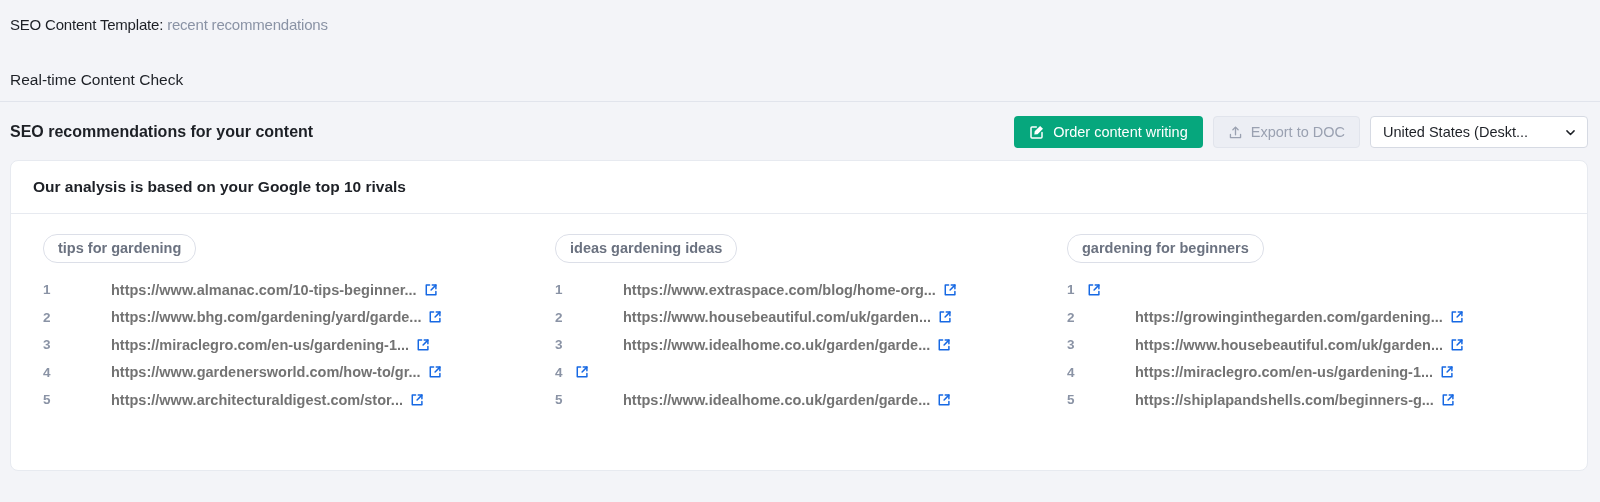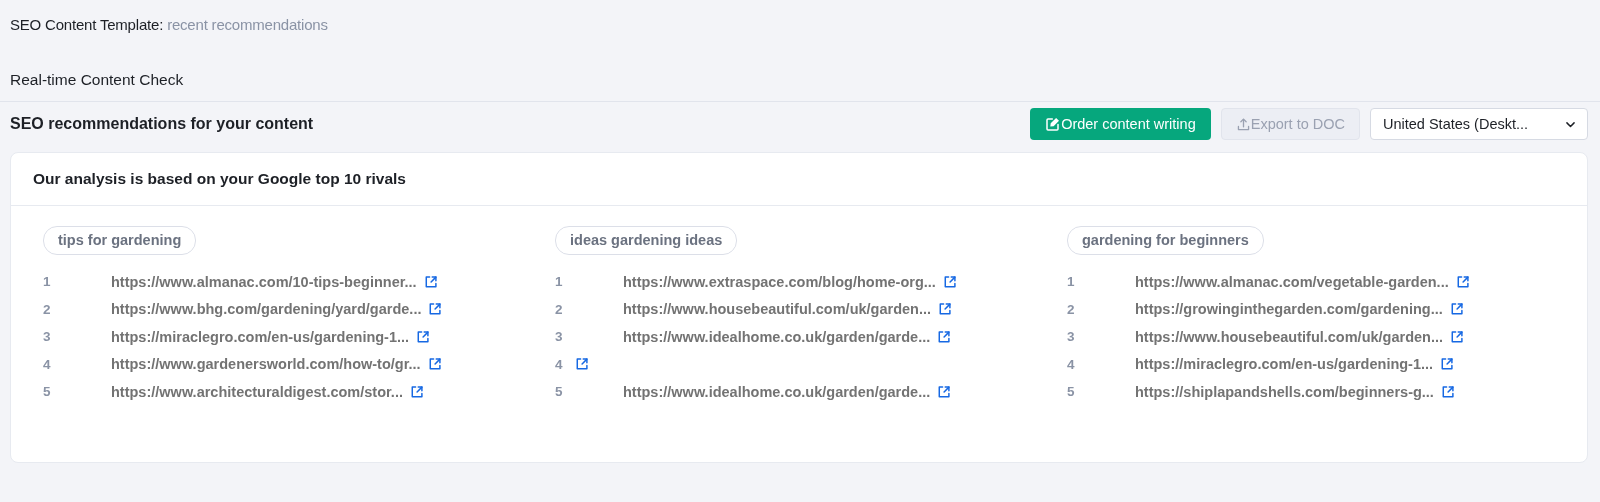--- a/index.html
+++ b/index.html
@@ -58,21 +58,21 @@
     left: 0;
     right: 0;
     bottom: -1px;
     height: 3px;
     background: #1668e3;
     border-radius: 2px;
   }
 
   
   .toolbar {
-    margin-top: 6px;
+    margin-top: 14px;
     padding: 0 12px 0 10px;
     height: 32px;
     display: flex;
     align-items: center;
     justify-content: space-between;
     text-align: right;
   }
   .toolbar-title {
     font-size: 16px;
     font-weight: bold;
@@ -82,20 +82,21 @@
   .toolbar-actions {
     display: flex;
     align-items: center;
     gap: 10px;
   }
   .btn {
     height: 32px;
     box-sizing: border-box;
     display: inline-flex;
     align-items: center;
+    gap: 8px;
     padding: 0 14px;
     border-radius: 4px;
     font-size: 14.5px;
     cursor: pointer;
     white-space: nowrap;
     border: 1px solid transparent;
   }
   .btn-primary {
     background: #06a77d;
     color: #ffffff;
@@ -383,21 +384,20 @@
                   <path d="M6.4 2.4H2.6v11h11V9.6" stroke="#1668e3" stroke-width="1.7" stroke-linecap="round" stroke-linejoin="round"></path>
                   <path d="M9.4 2.4h4.2v4.2" stroke="#1668e3" stroke-width="1.7" stroke-linecap="round" stroke-linejoin="round"></path>
                   <path d="M13.6 2.4 8.1 7.9" stroke="#1668e3" stroke-width="1.7" stroke-linecap="round"></path>
                 </svg>
               </span>
             </div>
           </div></div>
         <div class="col"><div class="pill">gardening for beginners</div><div class="rows">
             <div class="row">
               <span class="rank">1</span>
-              <span class="url">https://www.almanac.com/vegetable-garden...</span>
               <span class="icon ext-icon">
                 <svg width="14" height="14" viewBox="0 0 16 16" fill="none">
                   <path d="M6.4 2.4H2.6v11h11V9.6" stroke="#1668e3" stroke-width="1.7" stroke-linecap="round" stroke-linejoin="round"></path>
                   <path d="M9.4 2.4h4.2v4.2" stroke="#1668e3" stroke-width="1.7" stroke-linecap="round" stroke-linejoin="round"></path>
                   <path d="M13.6 2.4 8.1 7.9" stroke="#1668e3" stroke-width="1.7" stroke-linecap="round"></path>
                 </svg>
               </span>
             </div>
             <div class="row">
               <span class="rank">2</span>

